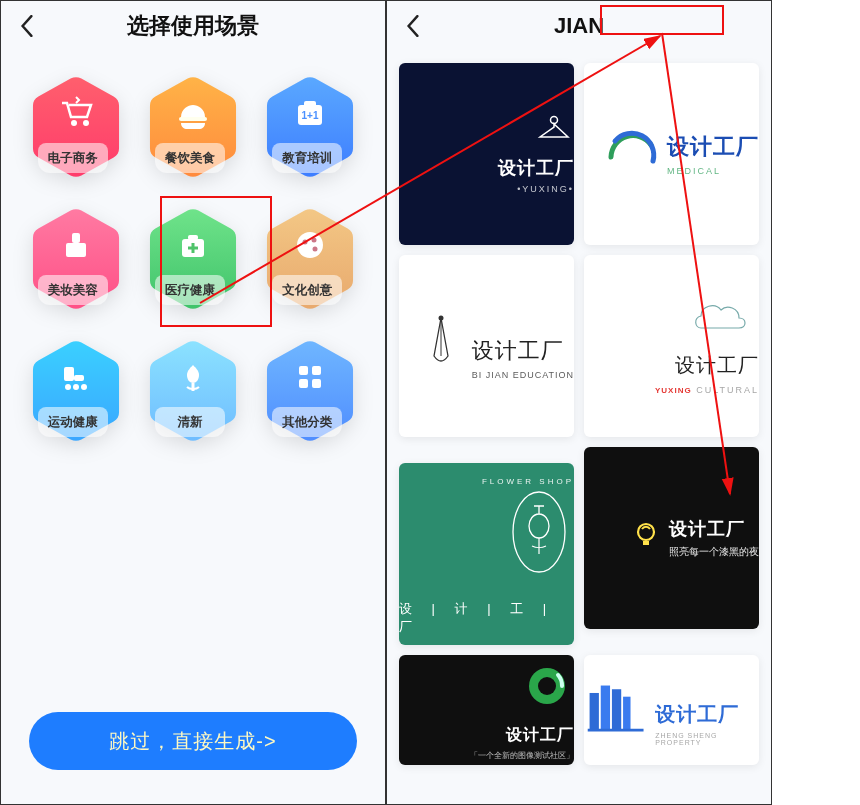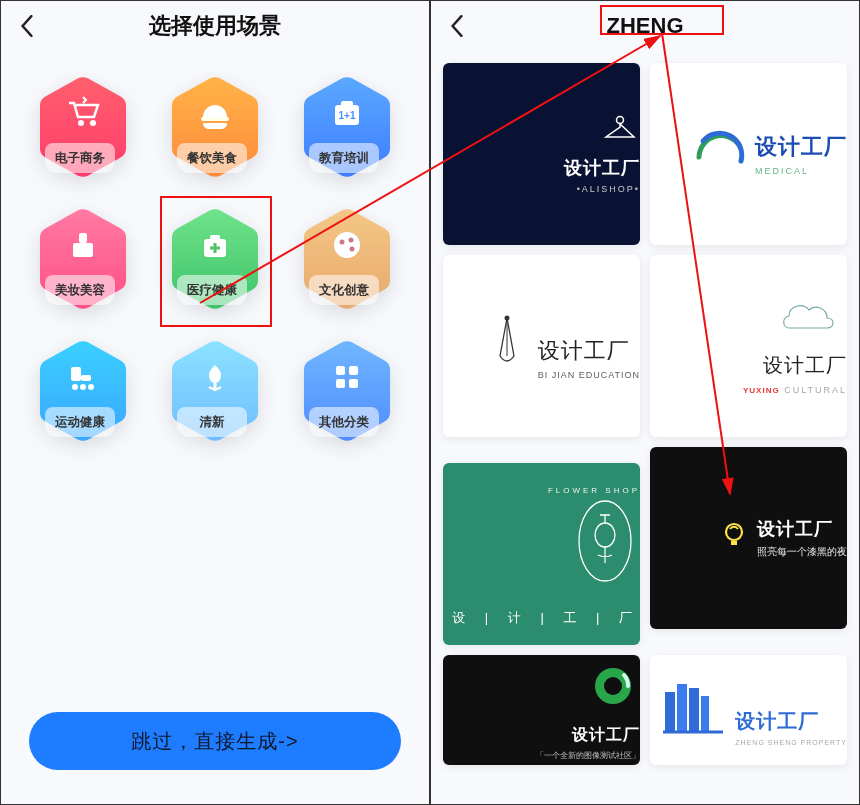--- a/index.html
+++ b/index.html
@@ -6,21 +6,21 @@
   body {
     width: 860px;
     height: 805px;
     background: #fff;
     font-family: -apple-system, "PingFang SC", "Microsoft YaHei", sans-serif;
     position: relative;
     overflow: hidden;
   }
   .screens {
     display: flex;
-    width: 860px;
+    width: 772px;
     height: 805px;
     position: absolute;
     top: 0; left: 0;
   }
   .screen {
     width: 430px;
     height: 805px;
     background: #f7f9fc;
     display: flex;
     flex-direction: column;
@@ -98,21 +98,21 @@
     position: absolute;
     border: 2.5px solid #e11;
     pointer-events: none;
     z-index: 30;
   }
   .skip-btn {
     margin: 18px 28px 34px 28px;
     height: 58px;
     border-radius: 30px;
     background: #1e7dff;
-    color: #0f172a;
+    color: #fef9c3;
     font-size: 20px;
     display: flex;
     align-items: center;
     justify-content: center;
     letter-spacing: 1px;
   }
   
   .logo-grid {
     flex: 1;
     display: grid;
@@ -383,30 +383,30 @@
     <div class="skip-btn">跳过，直接生成-&gt;</div>
   </div>
 
   <div class="screen">
     <div class="topbar">
       <div class="back">
         <svg viewBox="0 0 12 20">
             <path d="M10 1 L2 10 L10 19" stroke="#222" stroke-width="2.2" fill="none" stroke-linecap="round"></path>
           </svg>
       </div>
-      <div class="title">ZHENG</div>
+      <div class="title">JIAN</div>
     </div>
     <div class="logo-grid" id="logo-grid">
         <div class="logo-card dark">
           <svg width="40" height="34" viewBox="0 0 40 34">
             <circle cx="20" cy="6" r="3.5" stroke="#fff" stroke-width="1.5" fill="none"></circle>
             <path d="M20 10v3l-14 10h28z" stroke="#fff" stroke-width="1.5" fill="none"></path>
           </svg>
           <div class="main-text" style="font-size:18px">设计工厂</div>
-          <div class="sub-text">•ALISHOP•</div>
+          <div class="sub-text">•YUXING•</div>
         </div>
         <div class="logo-card white">
           <div style="display:flex;align-items:center;gap:6px">
             <svg width="60" height="46" viewBox="0 0 60 46">
               <path d="M10 30 A22 22 0 0 1 50 18" stroke="#2e9e5b" stroke-width="5" fill="none" stroke-linecap="round"></path>
               <path d="M14 14 A22 22 0 0 1 52 34" stroke="#2e6bd6" stroke-width="5" fill="none" stroke-linecap="round"></path>
             </svg>
             <div>
               <div class="main-text" style="color:#1b4db3">设计工厂</div>
               <div class="sub-text" style="color:#2e9e5b">MEDICAL</div>

